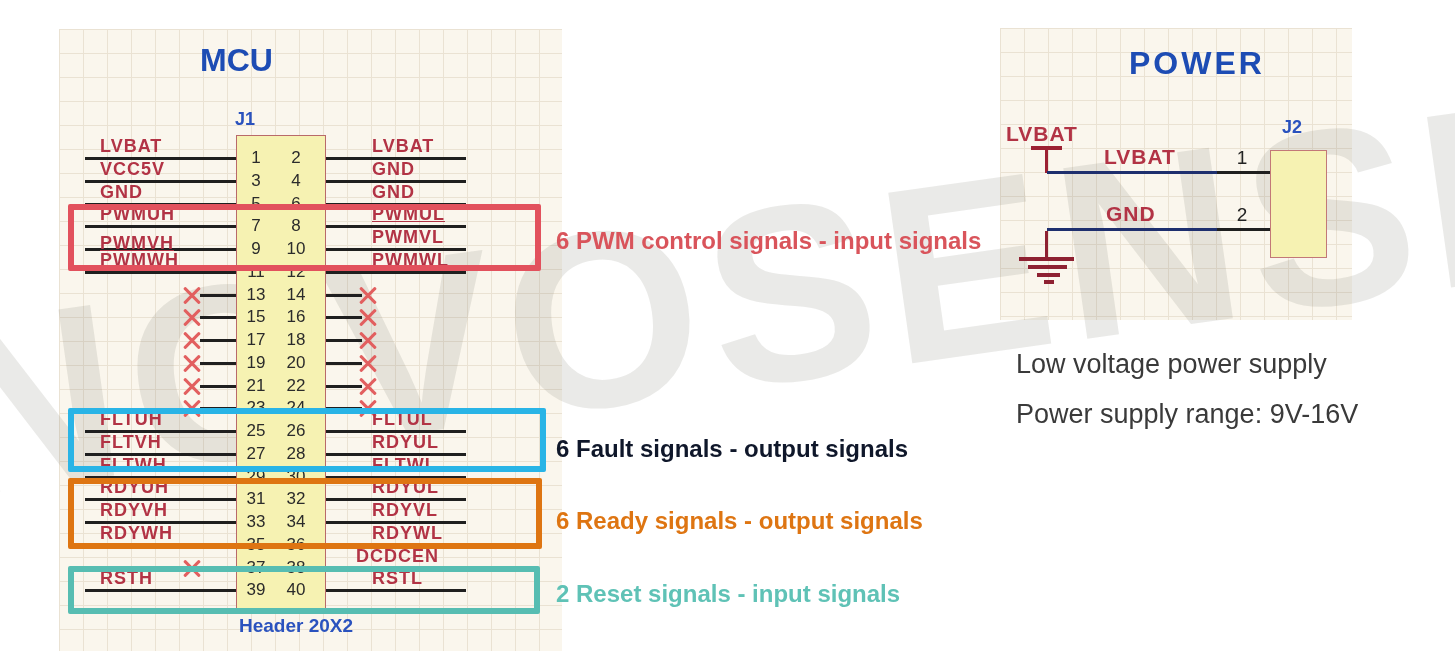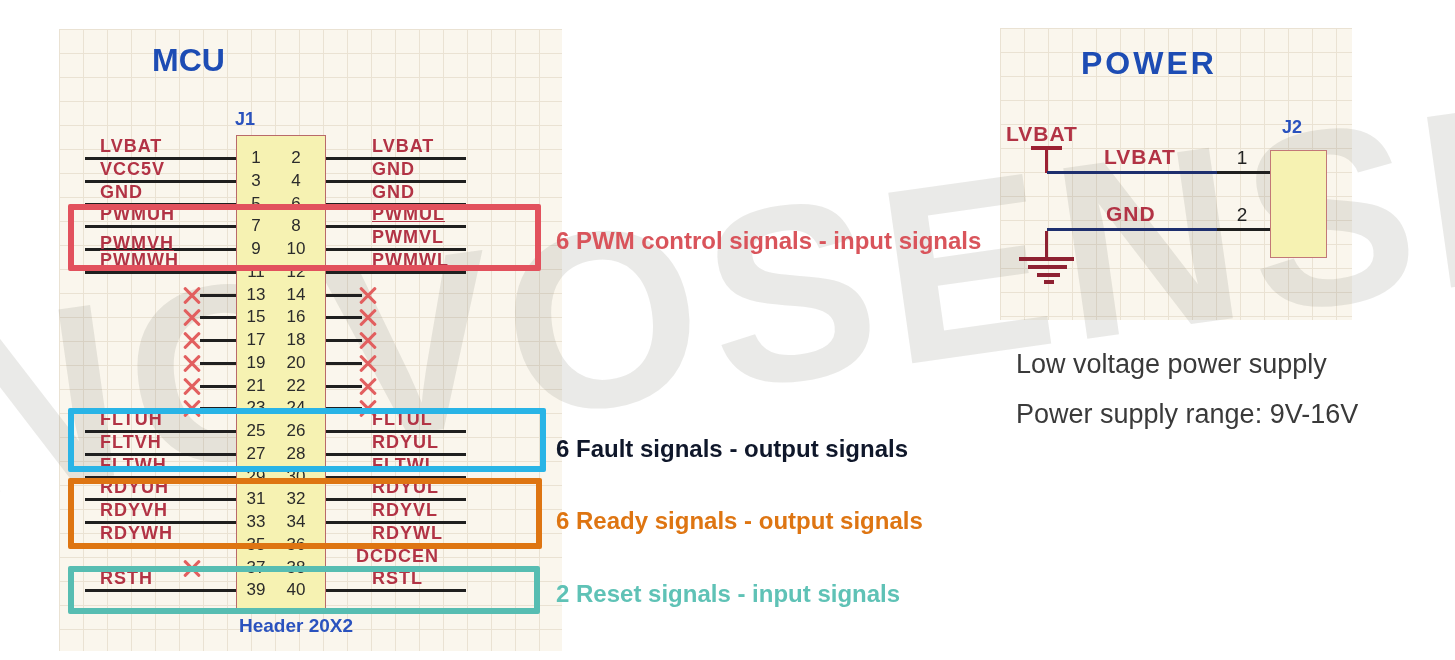--- a/index.html
+++ b/index.html
@@ -7,21 +7,21 @@
           font-family:"Liberation Sans",sans-serif;}
   .grid-panel{position:absolute;background-color:#faf6ed;
     background-image:linear-gradient(#eae2d3 1px,transparent 1px),
                      linear-gradient(90deg,#eae2d3 1px,transparent 1px);
     background-size:24px 24px;z-index:0;}
   #grid-left{left:59px;top:29px;width:503px;height:622px;}
   #grid-right{left:1000px;top:28px;width:352px;height:292px;}
   .watermark{position:absolute;left:-60px;top:288px;width:1950px;z-index:1;line-height:1;
     font-size:250px;font-weight:bold;letter-spacing:10px;color:rgba(125,122,114,0.16);
     transform:rotate(-8deg);transform-origin:0 50%;white-space:nowrap;user-select:none;}
-  .sec-title{position:absolute;z-index:2;font-weight:700;color:#1d4cb4;white-space:nowrap;}
+  .sec-title{position:absolute;z-index:2;font-weight:700;color:#1d4cb4;white-space:nowrap;margin-left:48px;}
   #mcu-title{left:152px;top:42px;font-size:32px;display:flex;gap:45px;}
   #power-title{left:1081px;top:45px;font-size:32px;letter-spacing:3px;}
   .refdes{position:absolute;z-index:2;color:#2a52be;font-weight:700;font-size:18px;line-height:20px;}
   .body-box{position:absolute;z-index:2;background:#f6f2b2;border:1px solid #b96a6a;box-sizing:border-box;}
   .wire{position:absolute;height:3px;background:#1f1f1f;z-index:2;}
   .wire.navy{background:#1e2f6e;}
   .netlabel{position:absolute;z-index:2;font-size:18px;font-weight:700;color:#b23345;
             line-height:20px;letter-spacing:1px;white-space:nowrap;}
   .pin-num{position:absolute;z-index:2;width:44px;text-align:center;font-size:17px;
            color:#2b2b2b;line-height:18px;}

